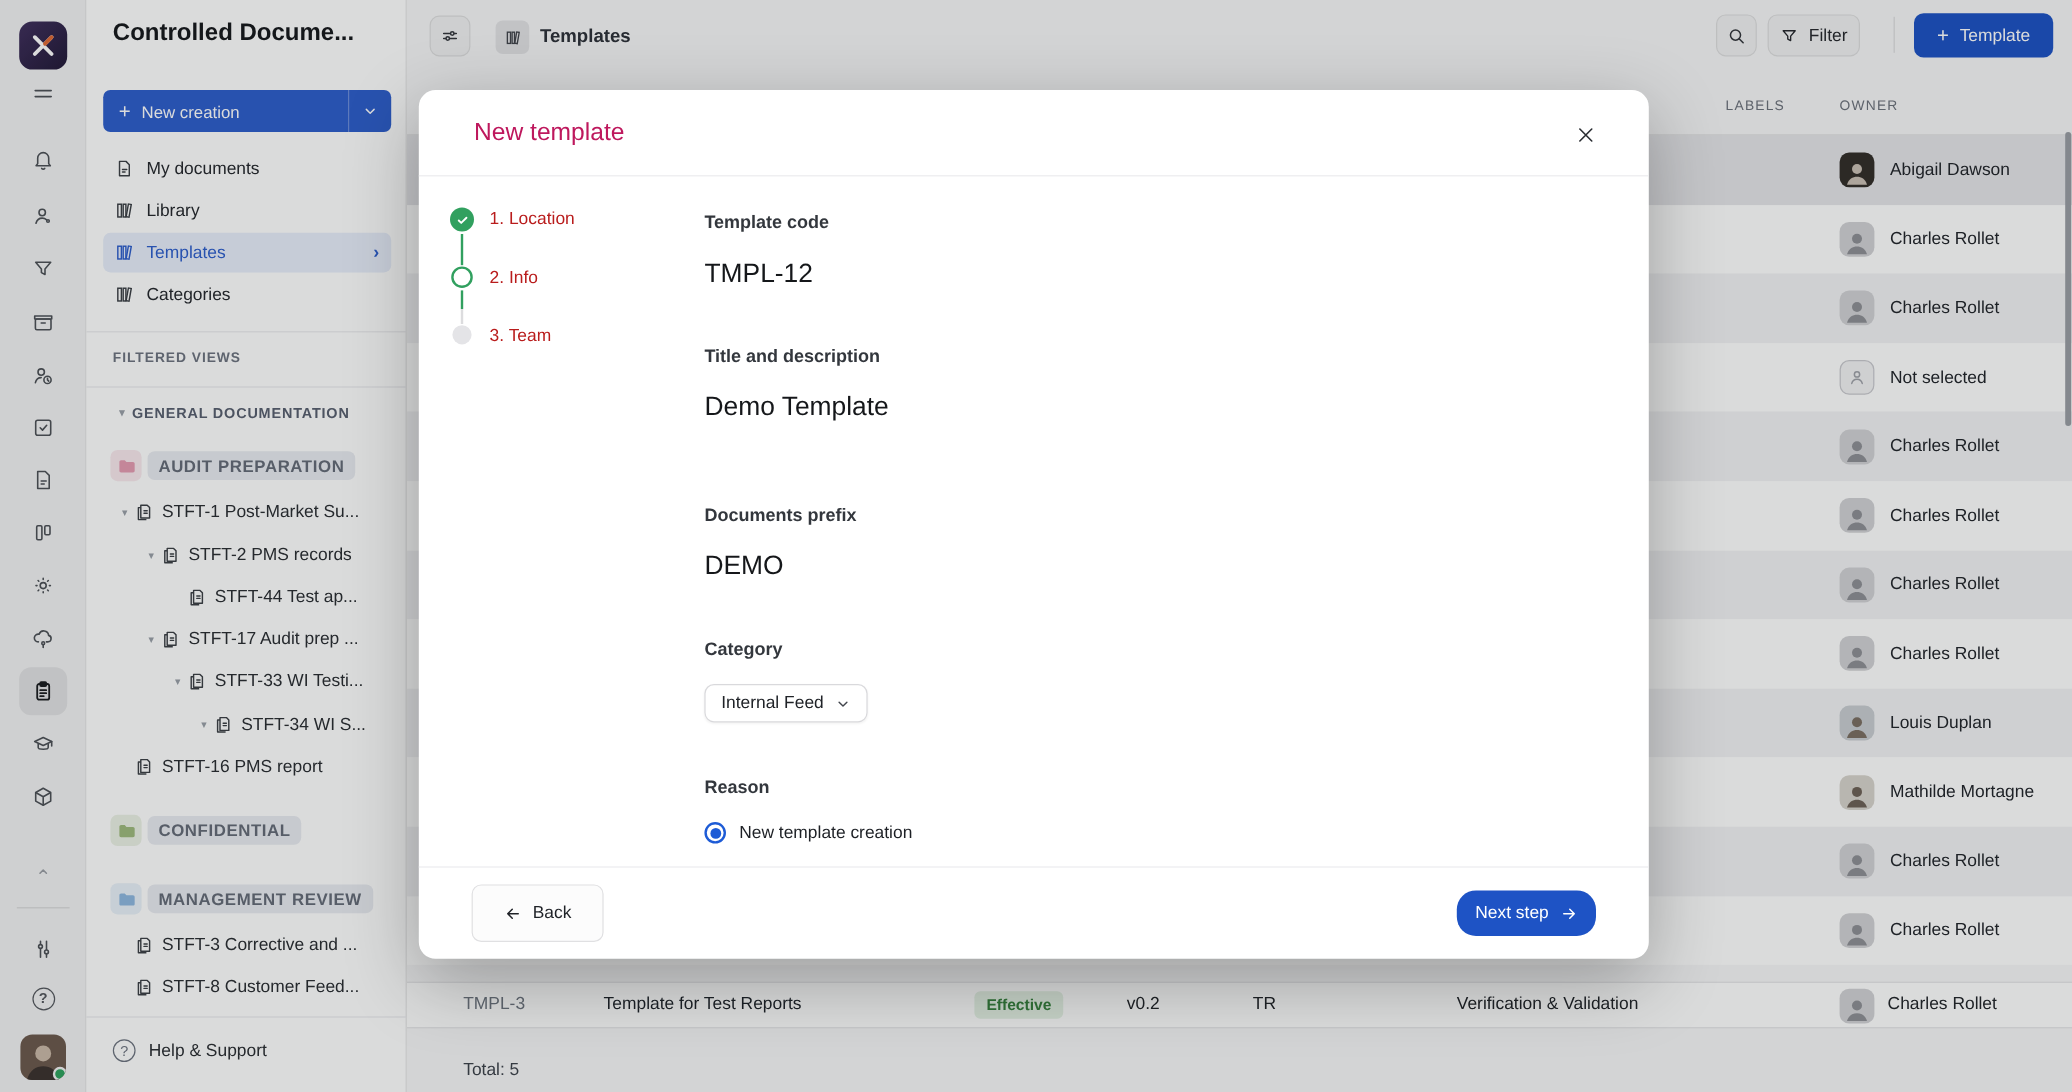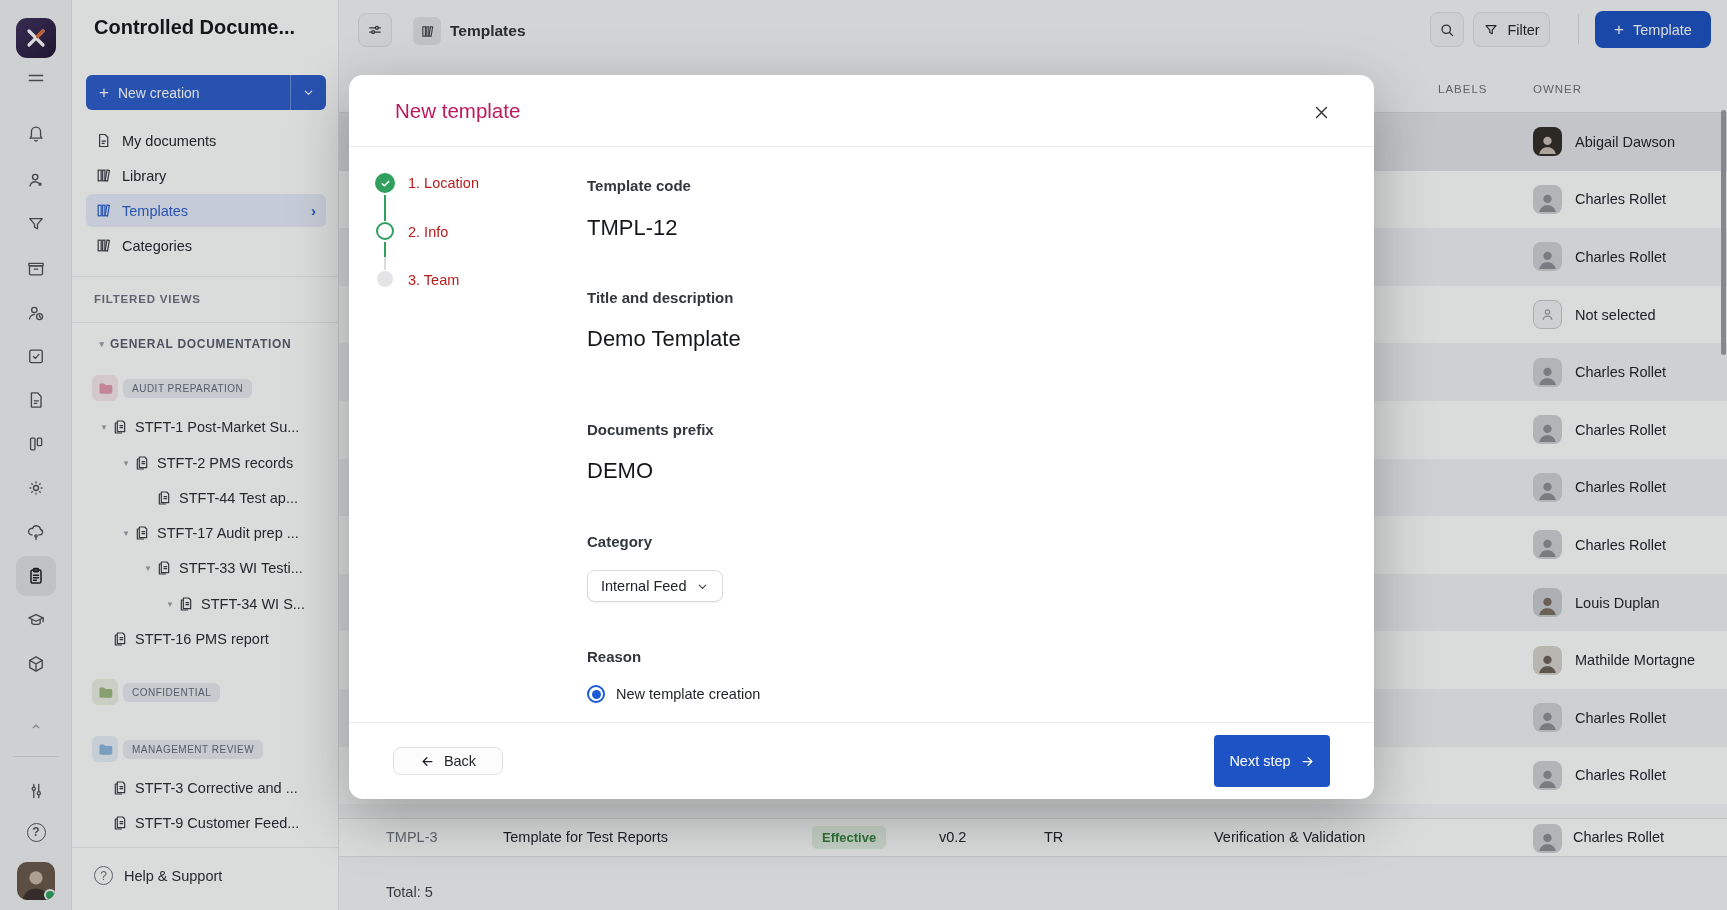--- a/index.html
+++ b/index.html
@@ -28,21 +28,21 @@
   .nav-item .nic{color:#3c4046}
   .nav-item.sel{background:#e8eefb;color:#2e5ecc}
   .nav-item.sel .nic{color:#2e5ecc}
   .nav-item .chev-r{margin-left:auto;margin-right:10px;font-size:15px;font-weight:700;color:#2e5ecc}
   .sb-div{position:absolute;left:0;width:267px;height:1px;background:#ececee}
   .sb-section{position:absolute;left:22px;font-size:11.5px;font-weight:700;letter-spacing:.8px;color:#6e7480}
   .tree-row{position:absolute;left:0;width:267px;height:34px;display:flex;align-items:center;font-size:14.5px;color:#2b2e33;white-space:nowrap}
   .tcv{width:16px;font-size:9px;color:#9aa0a8;text-align:center;flex:none}
   .tdoc{flex:none;margin-right:7px;color:#3c4046}
   .chip-ic{flex:none;width:26px;height:26px;border-radius:6px;display:flex;align-items:center;justify-content:center;margin-right:5px}
-  .chip-lb{background:#e9ebf1;border-radius:6px;padding:4px 9px;font-size:10px;font-weight:400;letter-spacing:.5px;color:#656c78}
+  .chip-lb{background:#e9ebf1;border-radius:6px;padding:4px 9px;font-size:14px;font-weight:700;letter-spacing:.5px;color:#656c78}
   .help-row{position:absolute;left:22px;top:866px;display:flex;align-items:center;gap:11px;font-size:14.5px;color:#2b2e33}
 
   
   .content{position:absolute;left:339px;top:0;width:1388px;height:910px;background:#f7f7f8}
   .tb-chip{position:absolute;display:flex;align-items:center;justify-content:center;background:#f1f1f2;border:1px solid #dededf;border-radius:8px;color:#34373d}
   .tb-viewchip{position:absolute;left:74px;top:17px;width:28px;height:28px;border-radius:6px;background:#e3e3e6;display:flex;align-items:center;justify-content:center;color:#43464d}
   .tb-title{position:absolute;left:111px;top:22px;font-size:15.5px;font-weight:700;color:#2e323a}
   .btn-filter{position:absolute;left:1134px;top:12px;width:77px;height:35px;border:1px solid #dededf;background:#f1f1f2;border-radius:8px;display:flex;align-items:center;justify-content:center;gap:8px;font-size:14.5px;color:#27292e}
   .tb-vdiv{position:absolute;left:1239px;top:14px;width:1px;height:30px;background:#dcdcde}
   .btn-newtmpl{position:absolute;left:1256px;top:11px;width:116px;height:37px;background:#1e53c5;border-radius:8px;display:flex;align-items:center;justify-content:center;gap:9px;color:#fff;font-size:14.5px}
@@ -79,22 +79,22 @@
   .sl1{top:120px;height:26px;background:#31a05f}
   .sl2{top:167px;height:28px;background:linear-gradient(#31a05f 55%,#dcdcde 55%)}
   .f-label{position:absolute;left:238px;font-size:15px;font-weight:600;color:#33373d}
   .f-value{position:absolute;left:238px;font-size:22px;color:#15171a}
   .f-ph{position:absolute;left:238px;font-size:15.5px;color:#9ba1a9}
   .select{position:absolute;left:238px;top:495px;height:32px;display:flex;align-items:center;gap:10px;padding:0 13px;border:1px solid #d9d9dc;border-radius:8px;box-shadow:0 1px 2px rgba(0,0,0,.05);font-size:14.5px;color:#202328;background:#fff}
   .radio-row{position:absolute;left:238px;top:610px;display:flex;align-items:center;gap:11px;font-size:14.5px;color:#1d2025}
   .radio{width:18px;height:18px;border-radius:50%;border:2px solid #1d5bd6;display:flex;align-items:center;justify-content:center}
   .radio .d{width:9px;height:9px;border-radius:50%;background:#1d5bd6}
   .m-foot{position:absolute;left:0;top:647px;width:100%;height:77px;border-top:1px solid #ececee;display:flex;align-items:center;justify-content:space-between;padding:0 44px}
-  .btn-back{width:110px;height:28px;border:1px solid #e0e0e2;background:#fcfcfc;border-radius:8px;display:flex;align-items:center;justify-content:center;gap:9px;font-size:14.5px;color:#1f2227}
-  .btn-next{width:116px;height:52px;background:#1e53c5;border-radius:4px;display:flex;align-items:center;justify-content:center;gap:9px;font-size:14.5px;color:#fff}
+  .btn-back{width:110px;height:48px;border:1px solid #e0e0e2;background:#fcfcfc;border-radius:8px;display:flex;align-items:center;justify-content:center;gap:9px;font-size:14.5px;color:#1f2227}
+  .btn-next{width:116px;height:38px;background:#1e53c5;border-radius:16px;display:flex;align-items:center;justify-content:center;gap:9px;font-size:14.5px;color:#fff}
 </style>
 </head>
 <body>
 
 <div class="rail">
   <div class="logo">
     <svg width="22" height="22" viewBox="0 0 22 22">
       <path d="M4 4L18 18" stroke="#fff" stroke-width="3.2" stroke-linecap="round"></path>
       <path d="M18 4L4 18" stroke="#fff" stroke-width="3.2" stroke-linecap="round"></path>
       <path d="M12.5 9.5L18 4" stroke="#e06a35" stroke-width="3.2" stroke-linecap="round"></path>
@@ -369,21 +369,21 @@
       </svg>
     <span>STFT-3 Corrective and ...</span>
   </div>
   <div class="tree-row" style="top:806px;padding-left:24px">
     <span class="tcv"></span>
     <svg class="tdoc" width="16" height="16" viewBox="0 0 24 24" fill="none" stroke="currentColor" stroke-width="1.8" stroke-linejoin="round">
         <path d="M8 3h8l3 3v13H8z"></path>
         <path d="M8 6H5v15h10"></path>
         <path d="M12 10h4M12 13h4" stroke-linecap="round"></path>
       </svg>
-    <span>STFT-9 Customer Feed...</span>
+    <span>STFT-8 Customer Feed...</span>
   </div>
 
   <div class="sb-div" style="top:847px"></div>
   <div class="help-row">
     <span class="help-ring" style="border-color:#6e7480;color:#6e7480;font-weight:400">?</span>
     <span>Help &amp; Support</span>
   </div>
 </div>
 
 <div class="content">

